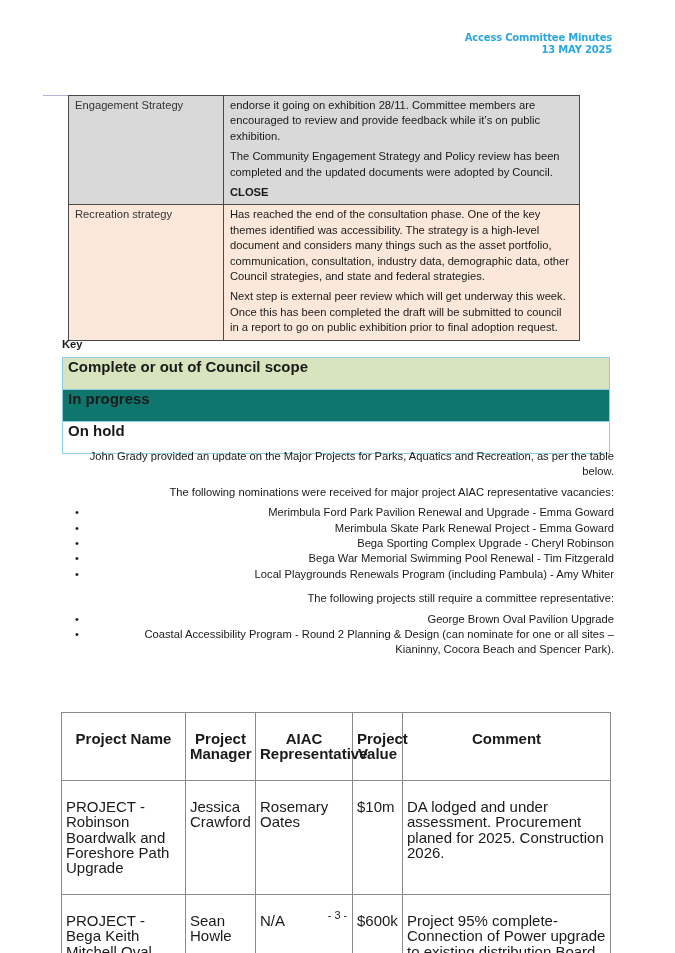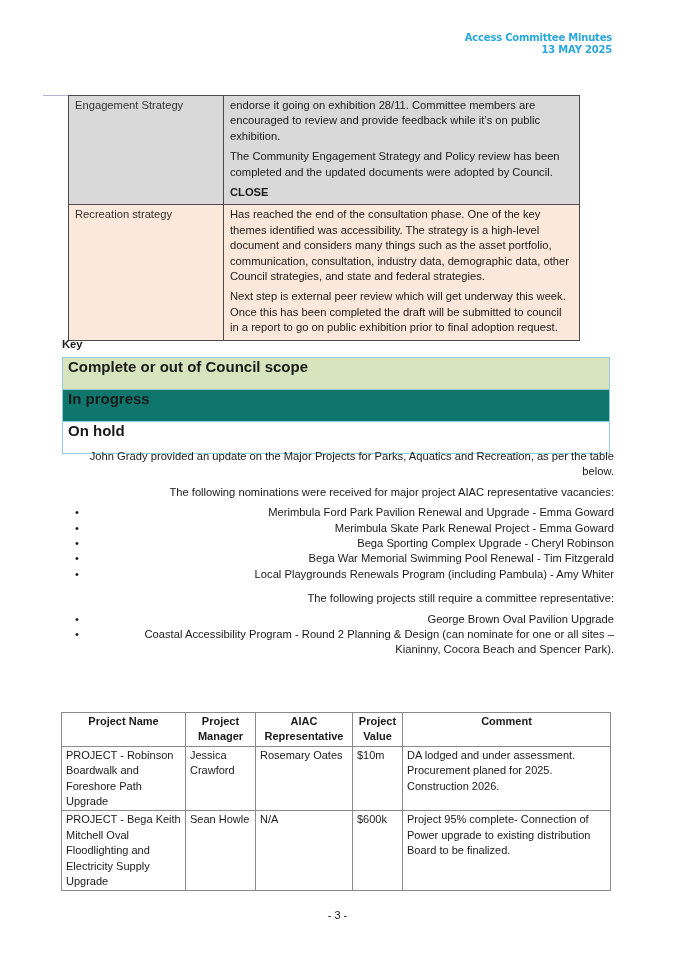--- a/index.html
+++ b/index.html
@@ -48,22 +48,22 @@
   .body-text p { margin: 0 0 5px 0; }
   ul.bul { margin: 0 0 5px 0; padding: 0 0 0 40px; list-style: none; }
   ul.bul li { position: relative; margin: 0; }
   ul.bul li .dot { position: absolute; left: -27px; top: 0; }
 
   .proj-table {
     position: absolute; left: 61px; top: 712px; width: 550px;
     border-collapse: collapse; table-layout: fixed;
   }
   .proj-table th, .proj-table td {
-    border: 1px solid #8a8a8a; vertical-align: top; padding: 1px 4px;
-    font-size: 11px; line-height: 15.4px; text-align: left;
+    border: 1px solid #8a8a8a; vertical-align: top; padding: 18px 4px;
+    font-size: 15px; line-height: 15.4px; text-align: left;
   }
   .proj-table th { text-align: center; font-weight: bold; }
   .page-num { position: absolute; left: 0; width: 675px; top: 908px; text-align: center; font-size: 11px; }
 </style>
 </head>
 <body>
 
 <div class="hdr">
   <div>Access Committee Minutes</div>
   <div>13 MAY 2025</div>

